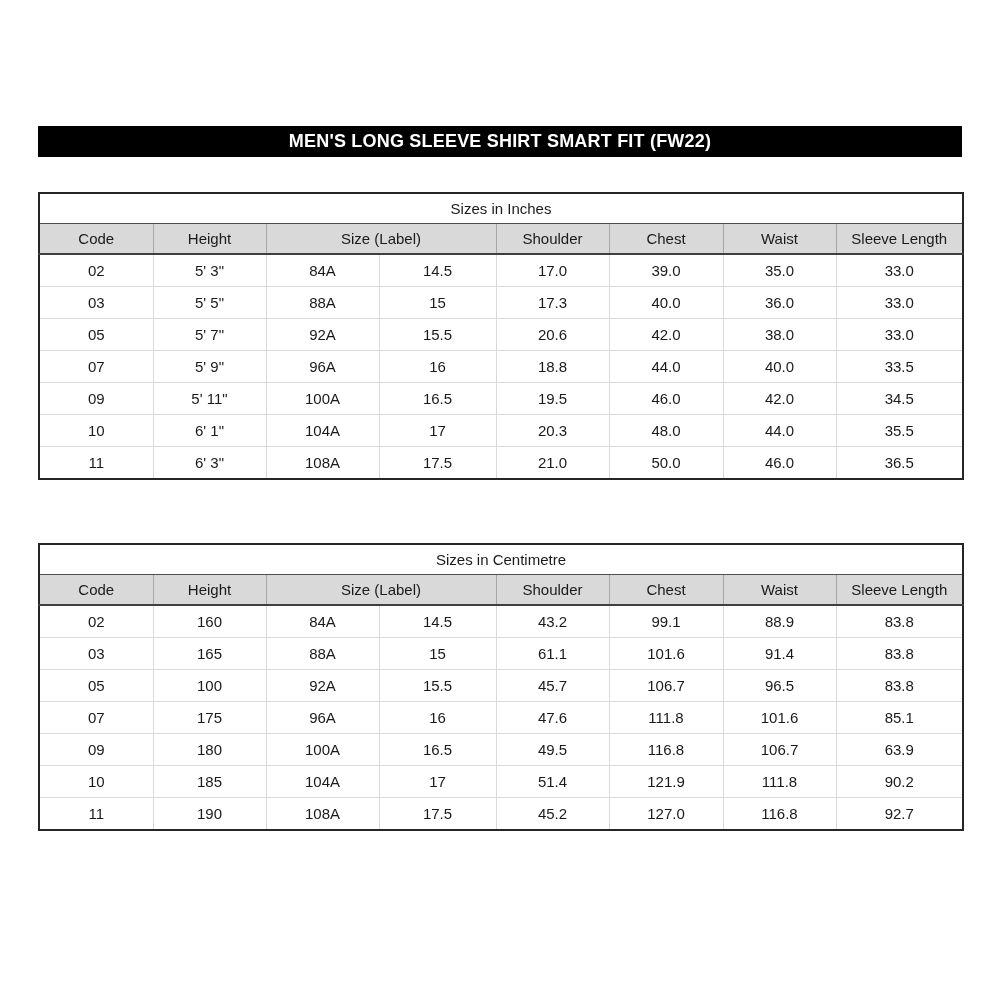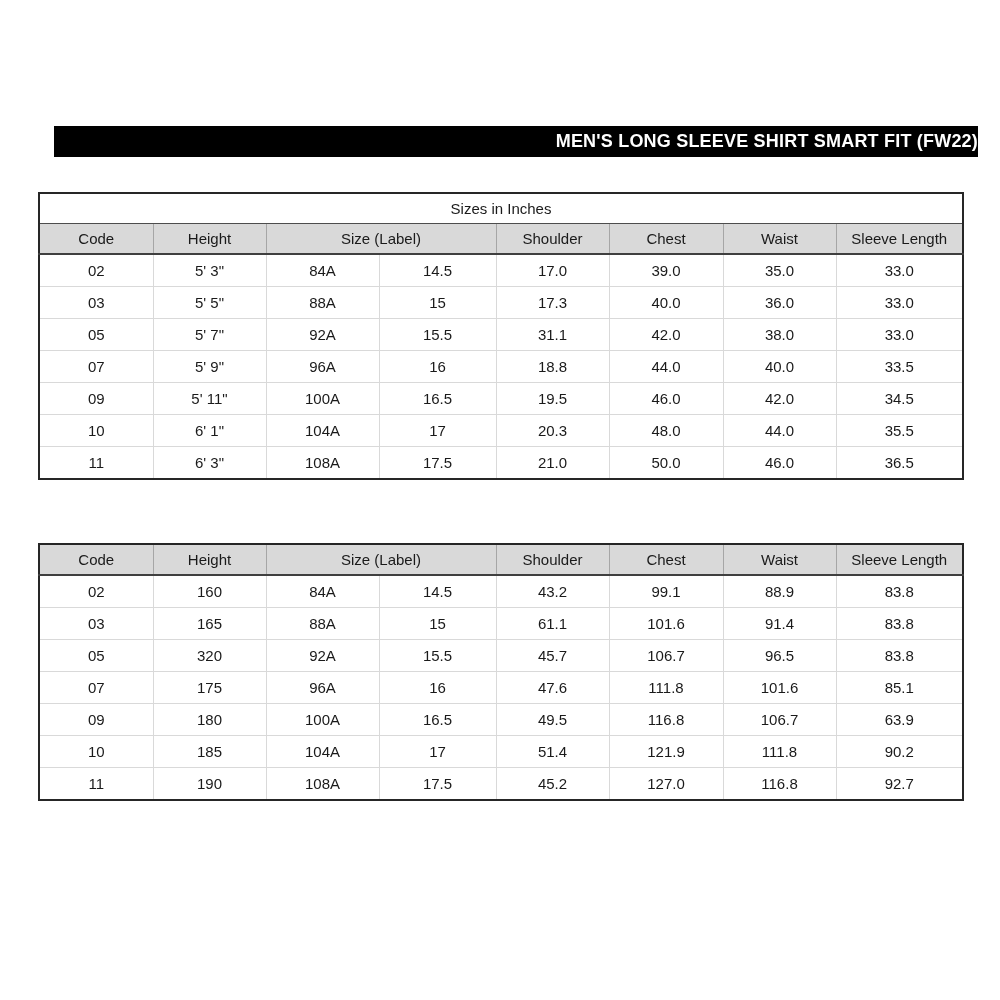--- a/index.html
+++ b/index.html
@@ -11,29 +11,29 @@
     position: relative;
     width: 1000px;
     height: 1000px;
     background: #ffffff;
     font-family: "Liberation Sans", sans-serif;
     color: #1a1a1a;
     overflow: hidden;
   }
   .banner {
     position: absolute;
-    left: 54px;
+    left: 38px;
     top: 126px;
     width: 924px;
     height: 31px;
     background: #000000;
     color: #ffffff;
     display: flex;
     align-items: center;
-    justify-content: flex-end;
+    justify-content: center;
     font-size: 18px;
     font-weight: 700;
     letter-spacing: 0.2px;
   }
   table.size-table {
     position: absolute;
     left: 38px;
     width: 924px;
     border-collapse: collapse;
     table-layout: fixed;
@@ -127,21 +127,21 @@
           <td>17.3</td>
           <td>40.0</td>
           <td>36.0</td>
           <td>33.0</td>
         </tr>
         <tr class="data-row">
           <td>05</td>
           <td>5' 7"</td>
           <td>92A</td>
           <td>15.5</td>
-          <td>31.1</td>
+          <td>20.6</td>
           <td>42.0</td>
           <td>38.0</td>
           <td>33.0</td>
         </tr>
         <tr class="data-row">
           <td>07</td>
           <td>5' 9"</td>
           <td>96A</td>
           <td>16</td>
           <td>18.8</td>
@@ -187,20 +187,23 @@
         <col style="width: 114px;">
         <col style="width: 113px;">
         <col style="width: 113px;">
         <col style="width: 117px;">
         <col style="width: 113px;">
         <col style="width: 114px;">
         <col style="width: 113px;">
         <col style="width: 127px;">
       </colgroup>
       <tbody>
+        <tr class="title-row">
+          <td colspan="8">Sizes in Centimetre</td>
+        </tr>
         <tr class="header-row">
           <td colspan="1">Code</td>
           <td colspan="1">Height</td>
           <td colspan="2">Size (Label)</td>
           <td colspan="1">Shoulder</td>
           <td colspan="1">Chest</td>
           <td colspan="1">Waist</td>
           <td colspan="1">Sleeve Length</td>
         </tr>
         <tr class="data-row">
@@ -218,21 +221,21 @@
           <td>165</td>
           <td>88A</td>
           <td>15</td>
           <td>61.1</td>
           <td>101.6</td>
           <td>91.4</td>
           <td>83.8</td>
         </tr>
         <tr class="data-row">
           <td>05</td>
-          <td>320</td>
+          <td>100</td>
           <td>92A</td>
           <td>15.5</td>
           <td>45.7</td>
           <td>106.7</td>
           <td>96.5</td>
           <td>83.8</td>
         </tr>
         <tr class="data-row">
           <td>07</td>
           <td>175</td>

